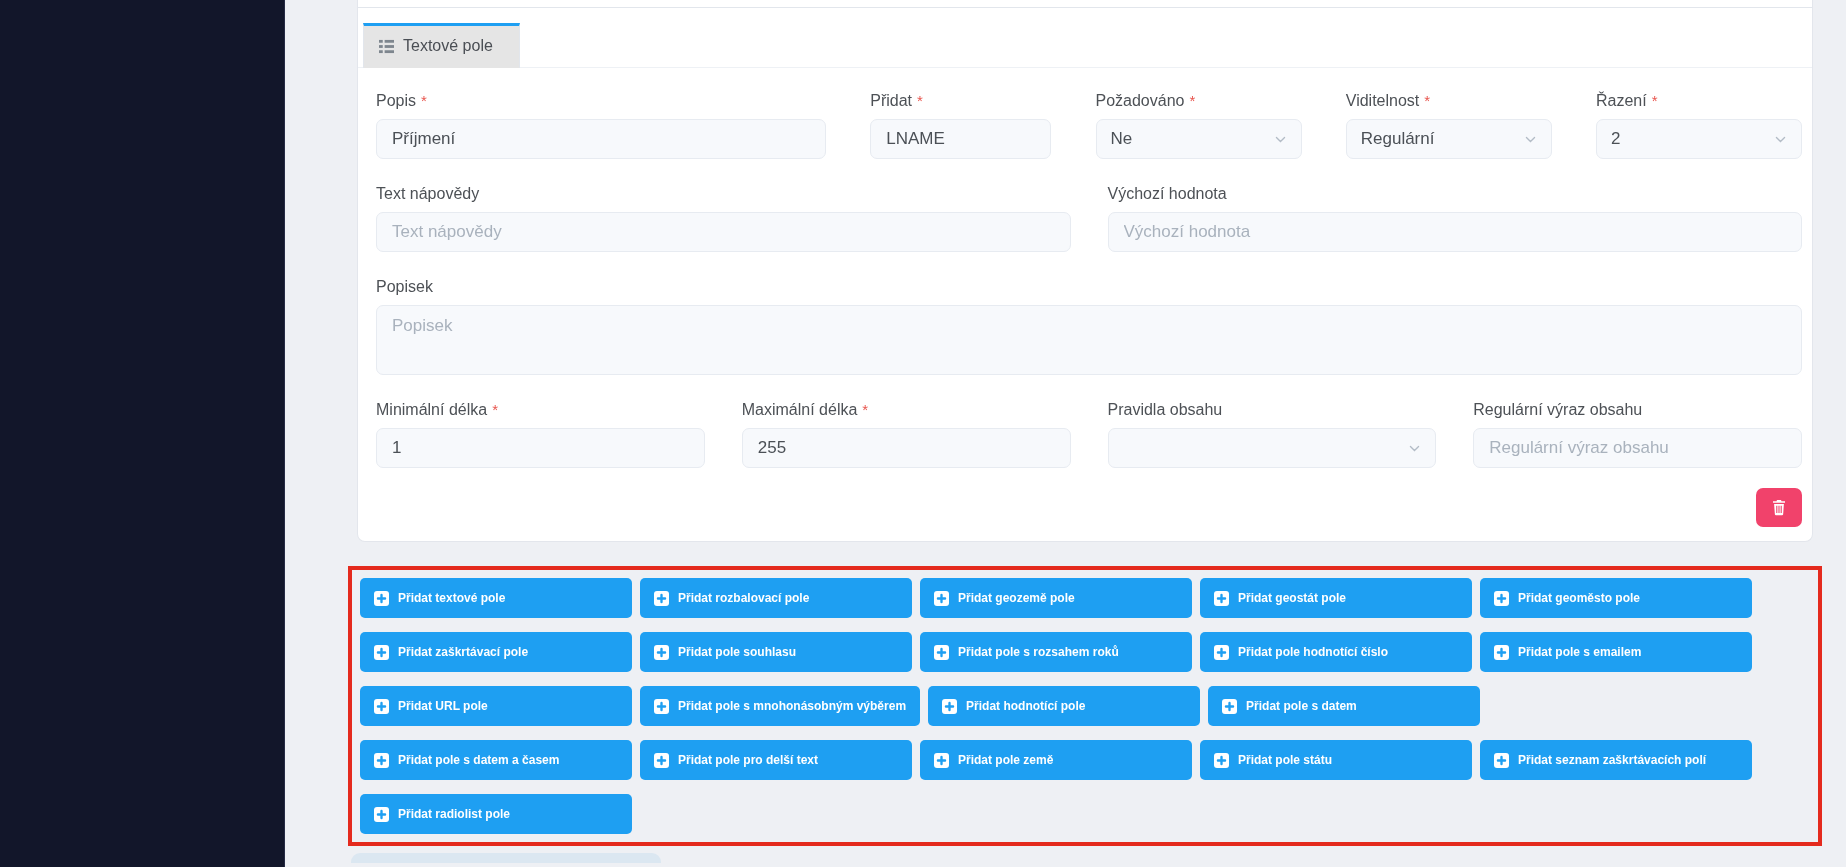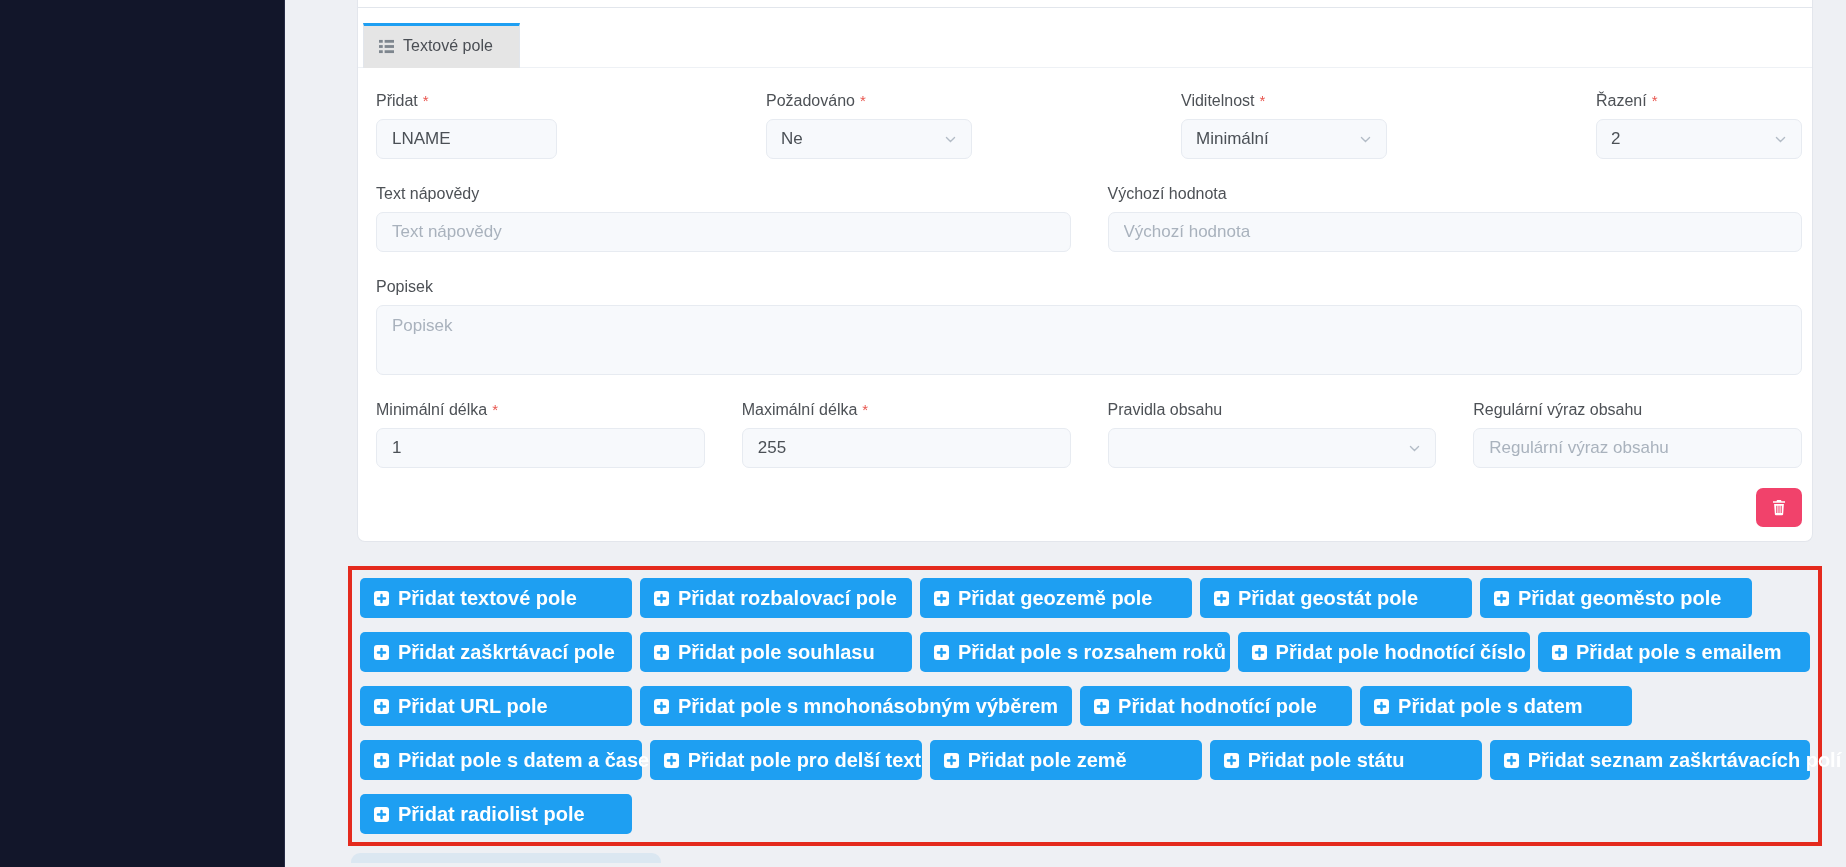--- a/index.html
+++ b/index.html
@@ -89,21 +89,21 @@
     border: 4px solid #e42a1d;
     padding: 8px;
   }
   .btn-row { display: flex; gap: 8px; margin-bottom: 14px; }
   .btn-row:last-child { margin-bottom: 0; }
   .add-btn {
     min-width: 272px; height: 40px;
     background: #1e9ff2; border: none; border-radius: 5px;
     display: inline-flex; align-items: center; justify-content: flex-start;
     gap: 9px; padding: 0 14px;
-    color: #ffffff; font-weight: bold; font-size: 20px;
+    color: #ffffff; font-weight: bold; font-size: 12px;
     font-family: "Liberation Sans", "DejaVu Sans", sans-serif;
     cursor: pointer; white-space: nowrap;
   }
   .plus-icon { display: inline-flex; }
 
   .below-hint {
     margin: 7px 0 0 -6px;
     width: 310px; height: 10px;
     background: #dbe7f1;
     border-radius: 9px 9px 0 0;
@@ -130,39 +130,43 @@
               <rect x="6" y="12" width="10" height="3"></rect>
           </svg>
         </span>
         <span>Textové pole</span>
       </div>
     </div>
 
     <div class="form-body">
 
       <div class="frow spread">
+        <div class="fg w-popis">
+          <label class="lbl"><span>Popis</span><span class="req">*</span></label>
+          <input class="input" value="Příjmení" style="">
+        </div>
         <div class="fg w-znacka">
           <label class="lbl"><span>Přidat</span><span class="req">*</span></label>
           <input class="input" value="LNAME" style="">
         </div>
         <div class="fg w-sel">
           <label class="lbl"><span>Požadováno</span><span class="req">*</span></label>
           <div class="select" role="combobox">
             <span>Ne</span>
             <span class="chevron">
                 <svg width="13" height="13" viewBox="0 0 16 16">
                   <path d="M3 5.5l5 5 5-5" stroke="#b3bcc6" stroke-width="1.6" fill="none" stroke-linecap="round"></path>
                 </svg>
               </span>
           </div>
         </div>
         <div class="fg w-sel">
           <label class="lbl"><span>Viditelnost</span><span class="req">*</span></label>
           <div class="select" role="combobox">
-            <span>Minimální</span>
+            <span>Regulární</span>
             <span class="chevron">
                 <svg width="13" height="13" viewBox="0 0 16 16">
                   <path d="M3 5.5l5 5 5-5" stroke="#b3bcc6" stroke-width="1.6" fill="none" stroke-linecap="round"></path>
                 </svg>
               </span>
           </div>
         </div>
         <div class="fg w-sel">
           <label class="lbl"><span>Řazení</span><span class="req">*</span></label>
           <div class="select" role="combobox">

